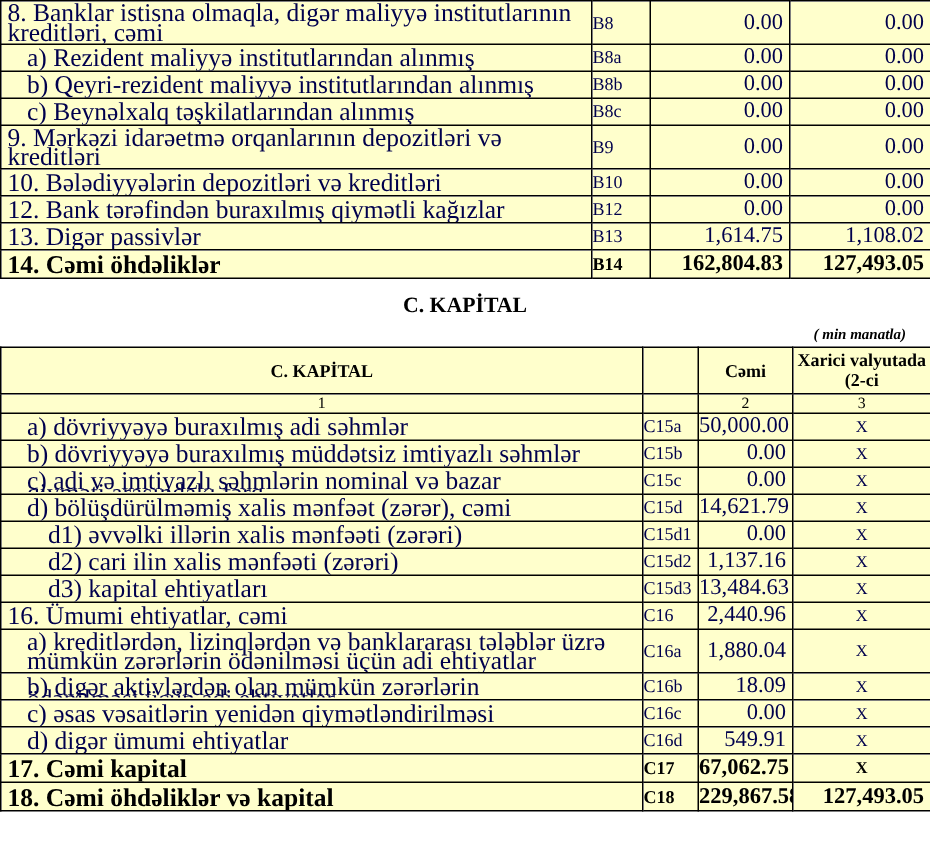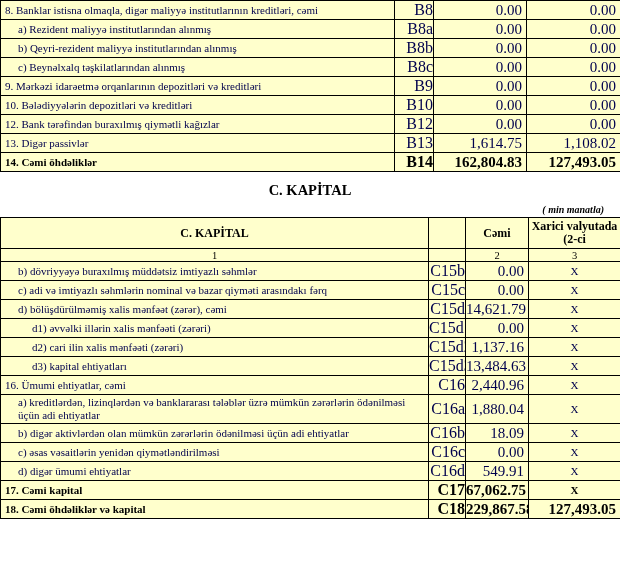--- a/index.html
+++ b/index.html
@@ -25,26 +25,26 @@
     padding:0;
     vertical-align:middle;
     color:var(--body-text);
   }
   
   col.c-lbl1{width:394px;} col.c-code1{width:39px;} col.c-v1{width:93px;} col.c-v2{width:94px;}
   col.c-lbl2{width:428px;} col.c-code2{width:37px;} col.c-v3{width:63px;} col.c-v4{width:92px;}
 
   .tbl tr{height:17px;}
   td.lbl{padding:1px 2px;}
-  .labwrap{line-height:13px;font-size:11px;}
+  .labwrap{line-height:13px;font-size:17px;}
   .ind0{padding-left:2px;}
   .ind1{padding-left:15px;}
   .ind2{padding-left:29px;}
   .clipwrap{height:14px;overflow:hidden;line-height:8px;padding-top:3px;max-width:368px;}
-  td.code{text-align:right;font-size:16px;}
+  td.code{text-align:left;font-size:12px;}
   td.num{text-align:right;padding-right:4px;font-size:15px;}
   td.xval{text-align:center;font-size:11px;}
 
   tr.bold{height:19px;}
   tr.bold td{font-weight:bold;color:var(--heading-text);}
 
   th.hdr{font-weight:bold;text-align:center;font-size:12px;height:31px;color:var(--heading-text);line-height:13px;padding:1px 2px;}
   tr.numrow{height:13px;}
   tr.numrow th{font-weight:normal;font-size:10.5px;text-align:center;color:var(--heading-text);}
 
@@ -166,20 +166,28 @@
       <tr class="numrow">
         <th>1</th>
         <th></th>
         <th>2</th>
         <th>3</th>
       </tr>
     </thead>
     <tbody id="t2body">
         <tr>
           <td class="lbl">
+            <div class="labwrap ind1">a) dövriyyəyə buraxılmış adi səhmlər</div>
+          </td>
+          <td class="code">C15a</td>
+          <td class="num">50,000.00</td>
+          <td class="xval">X</td>
+        </tr>
+        <tr>
+          <td class="lbl">
             <div class="labwrap ind1">b) dövriyyəyə buraxılmış müddətsiz imtiyazlı səhmlər</div>
           </td>
           <td class="code">C15b</td>
           <td class="num">0.00</td>
           <td class="xval">X</td>
         </tr>
         <tr>
           <td class="lbl">
             <div class="labwrap ind1 clipwrap">c) adi və imtiyazlı səhmlərin nominal və bazar qiyməti arasındakı fərq</div>
           </td>

